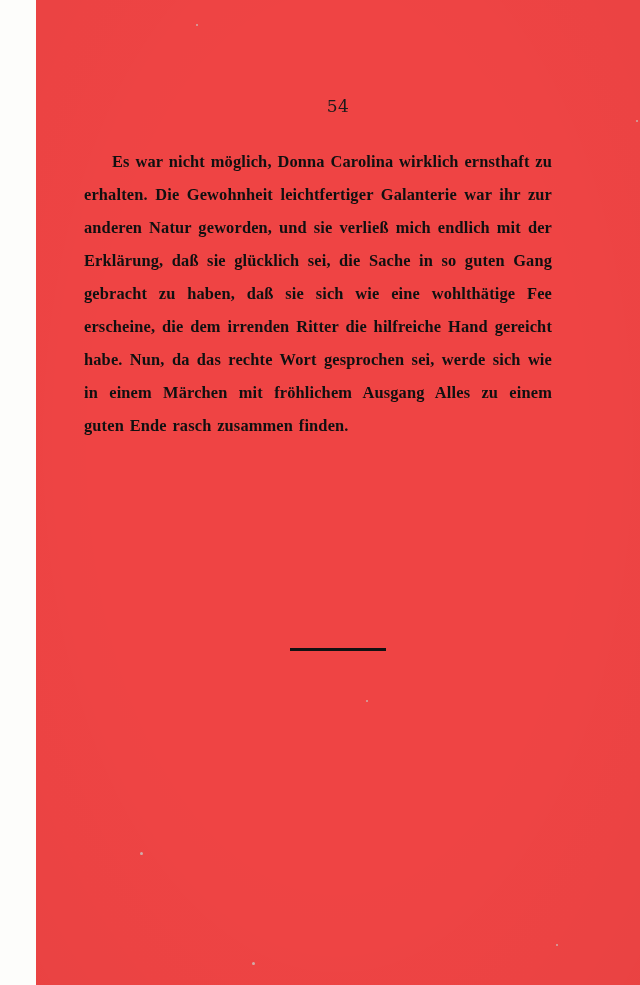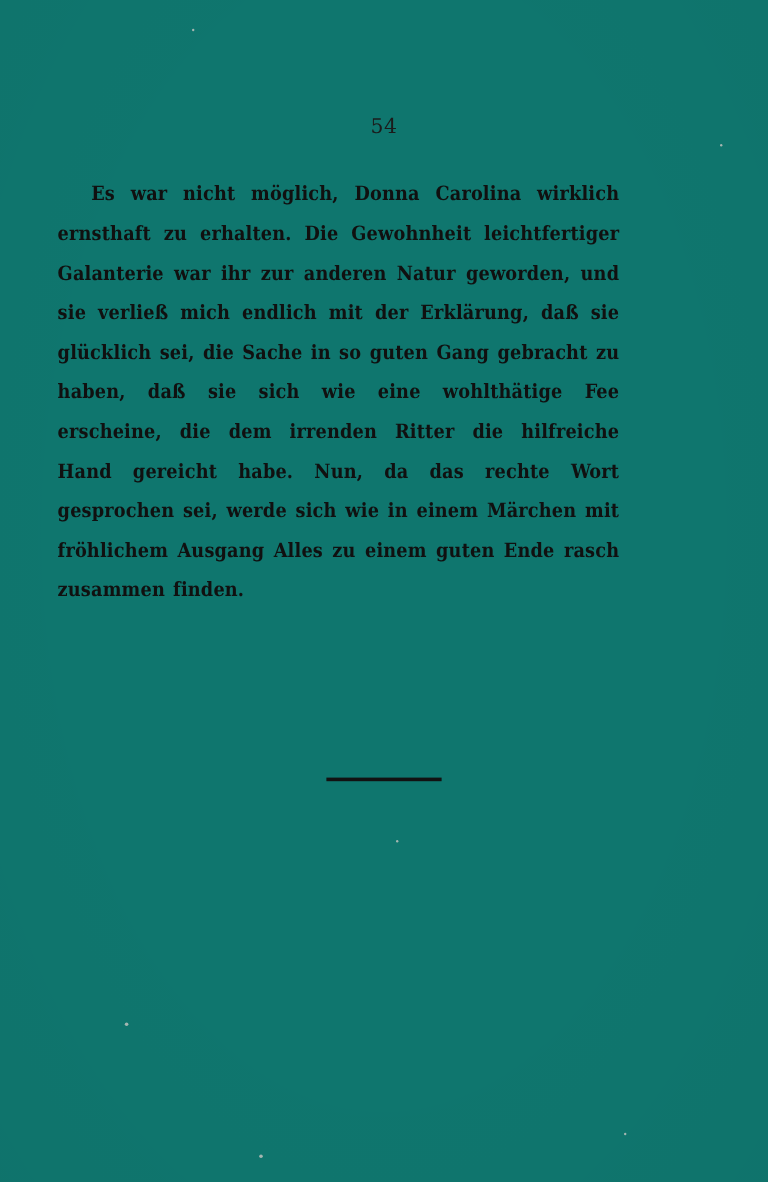--- a/index.html
+++ b/index.html
@@ -10,21 +10,22 @@
     width: 640px;
     height: 985px;
     background: #fdfdfb;
     font-family: "DejaVu Serif", serif;
     overflow: hidden;
     position: relative;
   }
   .page {
     position: absolute;
     inset: 0;
-    background: #0f766e;
+    background: #ef4444;
+    margin-left: 36px;
   }
   
   .page::before {
     content: "";
     position: absolute;
     inset: 0;
     background:
       radial-gradient(ellipse at 50% 45%, rgba(255,255,255,0) 55%, rgba(0,0,0,0.025) 100%);
     pointer-events: none;
   }
@@ -51,20 +52,21 @@
     text-align: justify;
     text-justify: inter-word;
     
     font-weight: 700;
     font-stretch: condensed;
     letter-spacing: 0.15px;
     word-spacing: 1.5px;
   }
   .body-text p {
     margin: 0;
+    font-family: Liberation Serif, serif;
   }
   .body-text p + p {
     margin-top: 0px;
   }
   .indent {
     display: inline-block;
     width: 28px;
   }
   .rule {
     position: absolute;

